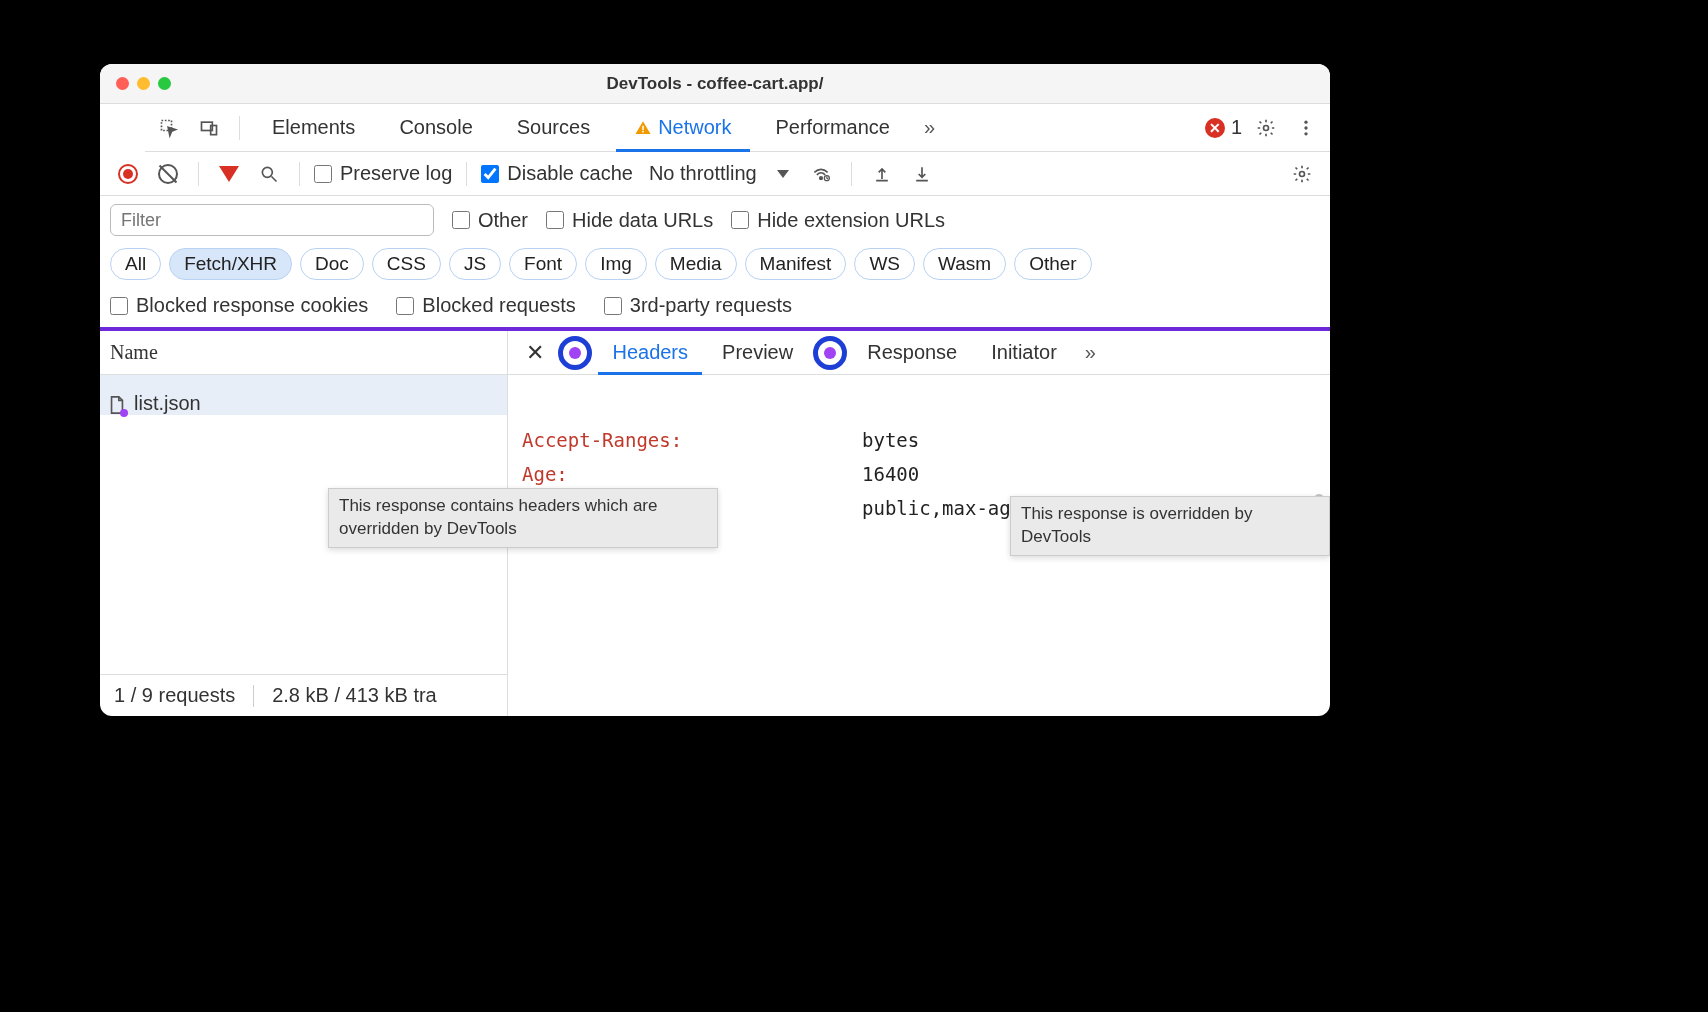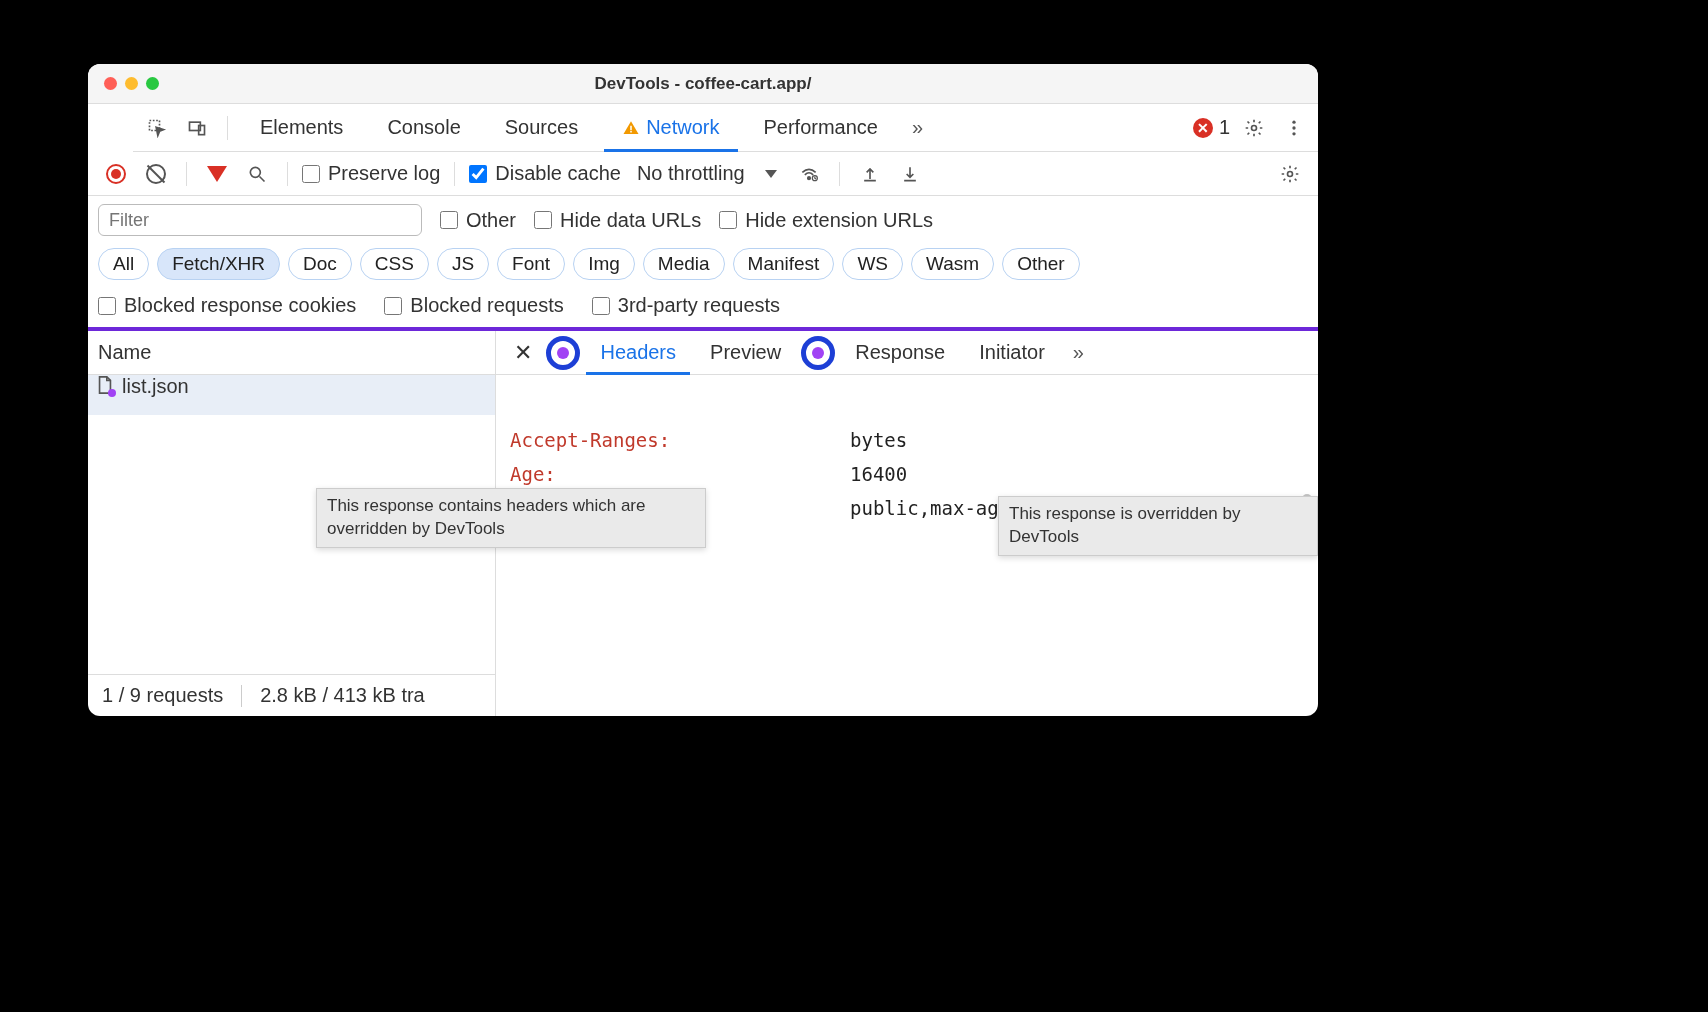--- a/index.html
+++ b/index.html
@@ -5,21 +5,21 @@
 * { box-sizing: border-box; margin: 0; padding: 0; }
 body {
   background: #000;
   width: 1708px;
   height: 1012px;
   font-family: -apple-system, BlinkMacSystemFont, "Segoe UI", Helvetica, Arial, sans-serif;
   position: relative;
 }
 .window {
   position: absolute;
-  left: 88px;
+  left: 100px;
   top: 64px;
   width: 1230px;
   height: 652px;
   background: #fff;
   border-radius: 12px;
   box-shadow: 0 20px 60px rgba(0,0,0,0.5);
   overflow: hidden;
   display: flex;
   flex-direction: column;
 }
@@ -155,25 +155,26 @@
   flex-direction:column;
 }
 .name-header {
   height: 44px;
   padding: 0 10px;
   display:flex;
   align-items:center;
   font-size: 20px;
   color:#333;
   border-bottom:1px solid #ddd;
+  font-family:Liberation Serif, serif;
 }
 .name-item {
   height: 40px;
   display:flex;
-  align-items:flex-start;
+  align-items:flex-end;
   padding:0 8px;
   gap:8px;
   background:#e8eef7;
   font-size: 20px;
   color:#333;
 }
 .file-icon { width:18px; height:20px; position:relative; }
 .file-icon svg { width:18px; height:20px; }
 .override-dot { position:absolute; bottom:-2px; right:-2px; width:8px; height:8px; background:#a142f4; border-radius:50%; }
 .status-bar {

